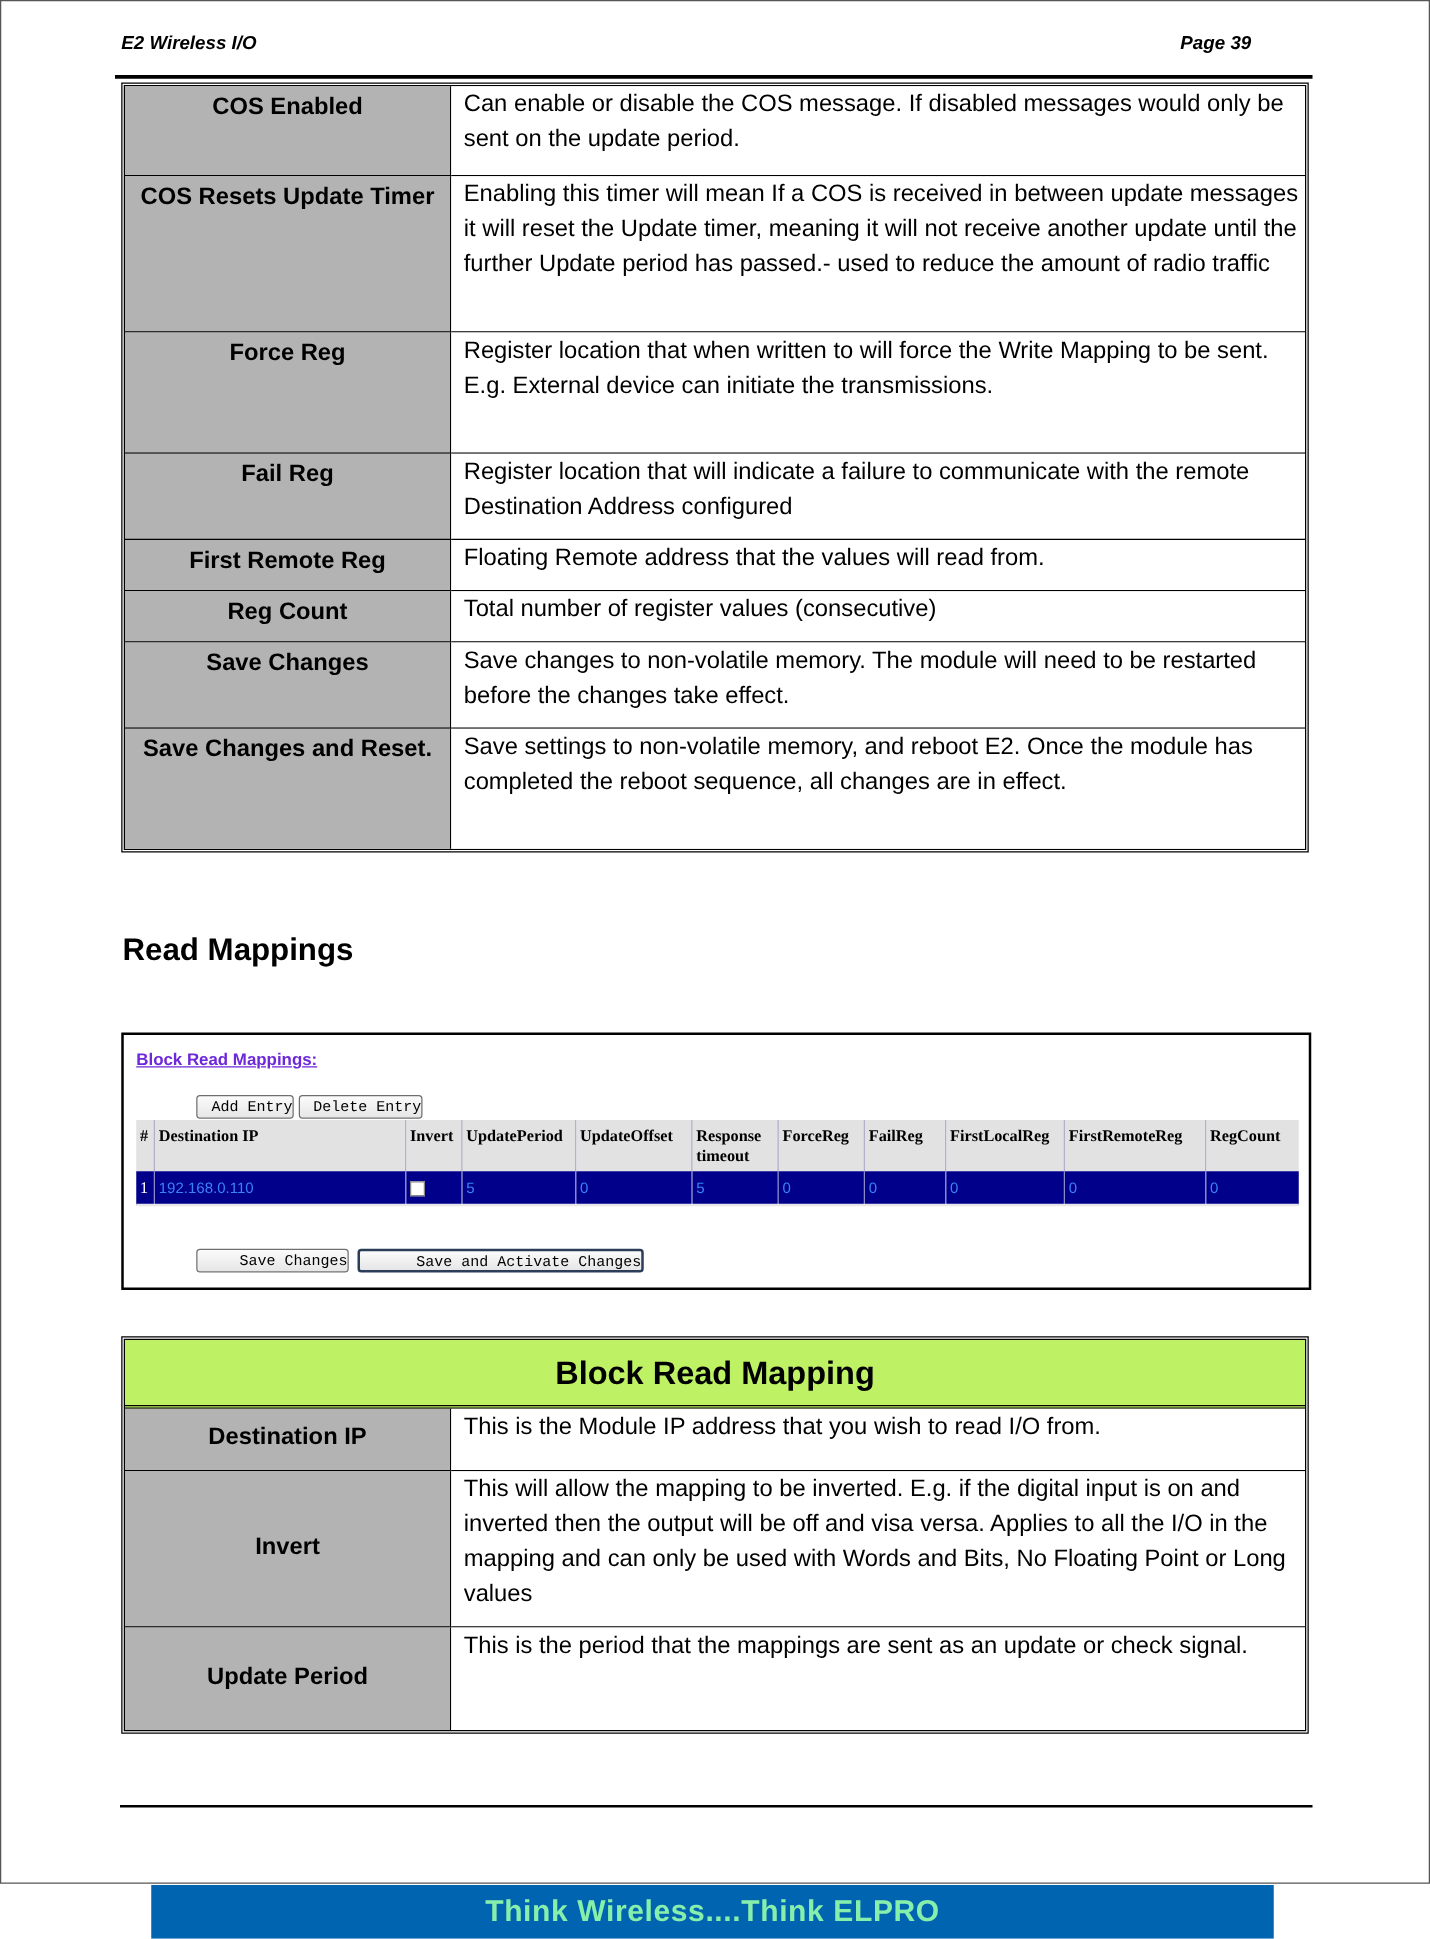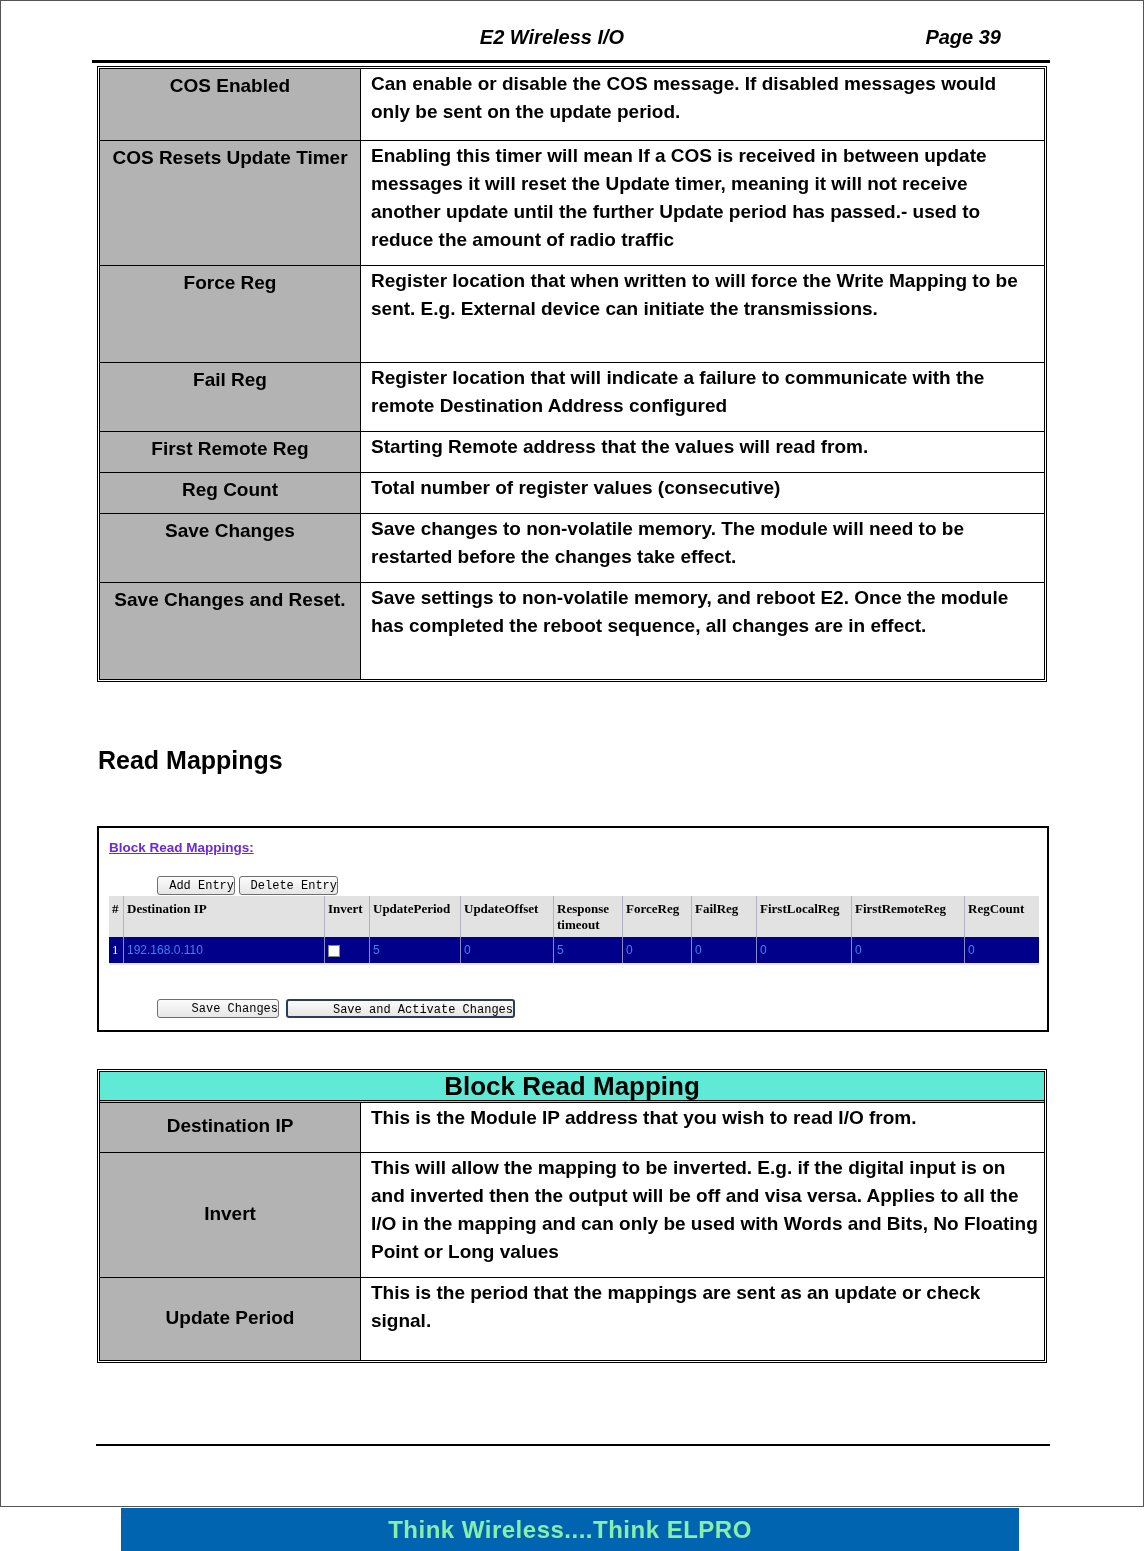--- a/index.html
+++ b/index.html
@@ -1,27 +1,27 @@
 <!DOCTYPE html>
 <html><head>
 <meta charset="utf-8">
 <style>
   html, body { margin: 0; padding: 0; background: #ffffff; }
   body { width: 1144px; height: 1551px; position: relative; overflow: hidden; font-family: "Liberation Sans", sans-serif; color: #000; }
   .page-frame { position: absolute; left: 0; top: 0; width: 1142px; height: 1505px; border: 1px solid #555; border-bottom: 1px solid #555; box-sizing: content-box; }
-  .hdr { position: absolute; top: 26px; left: 97px; width: 910px; font-style: italic; font-weight: bold; font-size: 20px; text-align: center; }
+  .hdr { position: absolute; top: 26px; left: 97px; width: 910px; font-style: italic; font-weight: bold; font-size: 15px; }
   .hdr .right { position: absolute; right: 6px; top: 0; }
   .hdr-rule { position: absolute; top: 60px; left: 92px; width: 958px; height: 3px; background: #000; }
 
   table.desc { position: absolute; left: 97px; width: 950px; border-collapse: separate; border-spacing: 0; border: 3px double #000; }
   table.desc td { border-bottom: 1px solid #000; vertical-align: top; font-size: 19px; line-height: 28px; }
   table.desc tr:last-child td { border-bottom: none; }
   table.desc td.k { width: 256px; background: #b3b3b3; font-weight: bold; text-align: center; padding: 3px 2px 6px 2px; border-right: 1px solid #000; }
-  table.desc td.v { background: #fff; padding: 1px 4px 6px 10px; font-weight: bold; }
-  table.desc td.title { background: #5eead4; font-weight: bold; text-align: center; font-size: 26px; padding: 0; border-bottom: 3px double #000; }
+  table.desc td.v { background: #fff; padding: 1px 4px 6px 10px; }
+  table.desc td.title { background: #bef264; font-weight: bold; text-align: center; font-size: 26px; padding: 12px; border-bottom: 3px double #000; }
 
   .sec-title { position: absolute; left: 98px; top: 746px; font-weight: bold; font-size: 25px; }
 
   .shot { position: absolute; left: 97px; top: 826px; width: 948px; height: 202px; border: 2px solid #000; background: #fff; font-family: "Liberation Serif", serif; }
   .shot .ttl { position: absolute; left: 10px; top: 12px; font-family: "Liberation Sans", sans-serif; font-weight: bold; font-size: 13.5px; color: #6d28d9; text-decoration: underline; }
   .btn { position: absolute; height: 19px; border: 1px solid #6f6f6f; border-radius: 3px; background: linear-gradient(#fbfbfb, #e6e6e6); font-family: Liberation Mono, monospace; font-size: 12px; color: #000; text-align: right; line-height: 18px; box-sizing: border-box; margin-left: 48px; }
   .btn.dark { border: 2px solid #2a3e5a; }
   table.grid { position: absolute; left: 10px; top: 68px; width: 930px; border-collapse: collapse; font-size: 13px; }
   table.grid th { background: #e2e2e2; text-align: left; vertical-align: top; font-weight: bold; padding: 5px 3px 4px 3px; border-left: 1px solid #b0b0c8; height: 32px; line-height: 16px; }
   table.grid th:first-child { border-left: none; }
@@ -57,21 +57,21 @@
   <tr style="height:97px">
     <td class="k">Force Reg</td>
     <td class="v">Register location that when written to will force the Write Mapping to be sent. E.g. External device can initiate the transmissions.</td>
   </tr>
   <tr style="height:69px">
     <td class="k">Fail Reg</td>
     <td class="v">Register location that will indicate a failure to communicate with the remote Destination Address configured</td>
   </tr>
   <tr style="height:41px">
     <td class="k">First Remote Reg</td>
-    <td class="v">Starting Remote address that the values will read from.</td>
+    <td class="v">Floating Remote address that the values will read from.</td>
   </tr>
   <tr style="height:41px">
     <td class="k">Reg Count</td>
     <td class="v">Total number of register values (consecutive)</td>
   </tr>
   <tr style="height:69px">
     <td class="k">Save Changes</td>
     <td class="v">Save changes to non-volatile memory. The module will need to be restarted before the changes take effect.</td>
   </tr>
   <tr style="height:96px">

